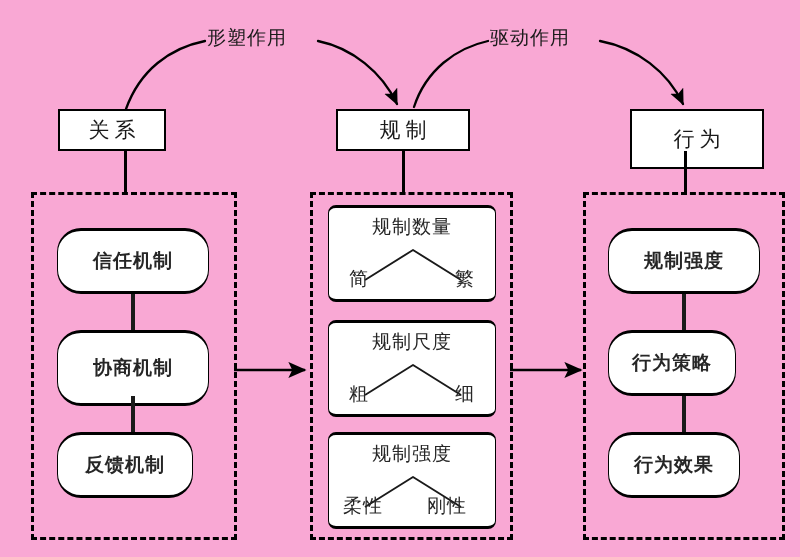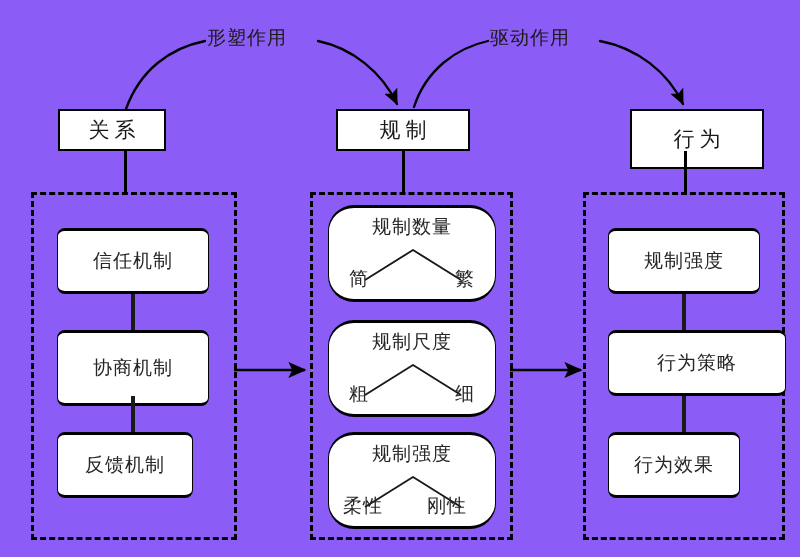--- a/index.html
+++ b/index.html
@@ -8,21 +8,21 @@
     padding: 0;
     background: #ffffff;
   }
   body {
     font-family: "DejaVu Sans", "Liberation Sans", sans-serif;
   }
   #canvas {
     position: relative;
     width: 800px;
     height: 557px;
-    background: #8b5cf6;
+    background: #f9a8d4;
     overflow: hidden;
   }
 
   
   #arcs {
     position: absolute;
     left: 0;
     top: 0;
     width: 800px;
     height: 557px;
@@ -81,27 +81,28 @@
     border-radius: 26px;
     display: flex;
     align-items: center;
     justify-content: center;
     font-size: 19px;
     color: #262626;
     letter-spacing: 1px;
     font-family: "DejaVu Serif", "Liberation Serif", serif;
   }
   .node.simple {
-    border-radius: 8px;
+    border-radius: 24px;
+    font-weight: bold;
   }
 
   
   .node.scale {
     display: block;
-    border-radius: 26px;
+    border-radius: 8px;
   }
   .scale-title {
     position: absolute;
     left: 0;
     right: 0;
     top: 6px;
     text-align: center;
     font-size: 19px;
     color: #262626;
     letter-spacing: 1px;
@@ -199,21 +200,21 @@
       <polyline points="36,72 84,42 132,72" fill="none" stroke="#1a1a1a" stroke-width="1.9" stroke-linejoin="round"></polyline>
     </svg>
     <div class="scale-left" style="left:14px;">柔性</div>
     <div class="scale-right" style="right:28px;">刚性</div>
   </div>
 
   <div class="dashed-box" style="left:583px; top:192px; width:202px; height:348px;"></div>
 
   <div class="node simple" style="left:608px; top:228px; width:152px; height:66px;">规制强度</div>
   <div class="vlink" style="left:682px; top:294px; height:36px;"></div>
-  <div class="node simple" style="left:608px; top:330px; width:178px; height:66px;">行为策略</div>
+  <div class="node simple" style="left:608px; top:330px; width:128px; height:66px;">行为策略</div>
   <div class="vlink" style="left:682px; top:396px; height:36px;"></div>
   <div class="node simple" style="left:608px; top:432px; width:132px; height:66px;">行为效果</div>
 
   <svg class="harrow" style="left:231px; top:360px; width:86px;" viewBox="0 0 86 20" width="86" height="20">
     <defs>
       <marker id="ahead2" markerWidth="9" markerHeight="9" refX="6.4" refY="3.1" orient="auto" markerUnits="strokeWidth">
         <path d="M0,0 L7,3.1 L0,6.2 L1.5,3.1 Z" fill="#000000"></path>
       </marker>
     </defs>
     <line x1="3" y1="10" x2="74" y2="10" stroke="#000000" stroke-width="2.6" marker-end="url(#ahead2)"></line>

